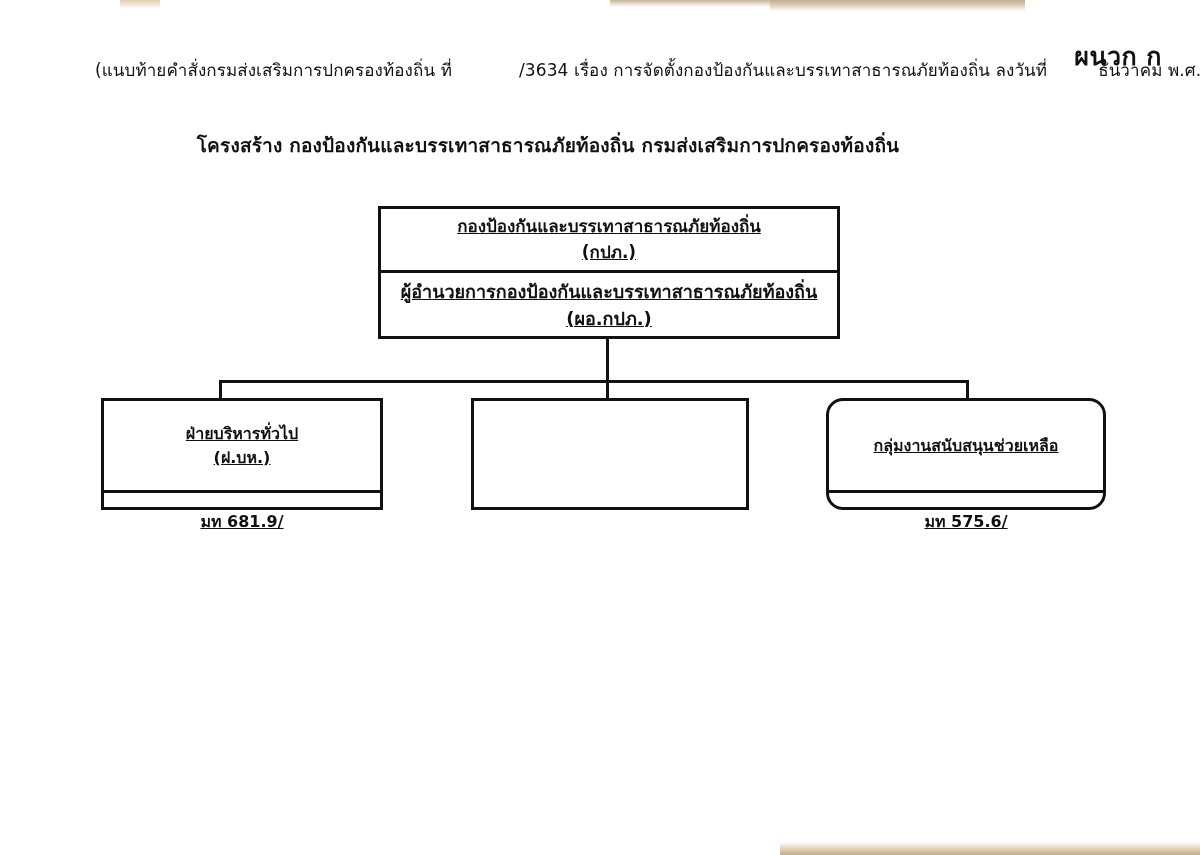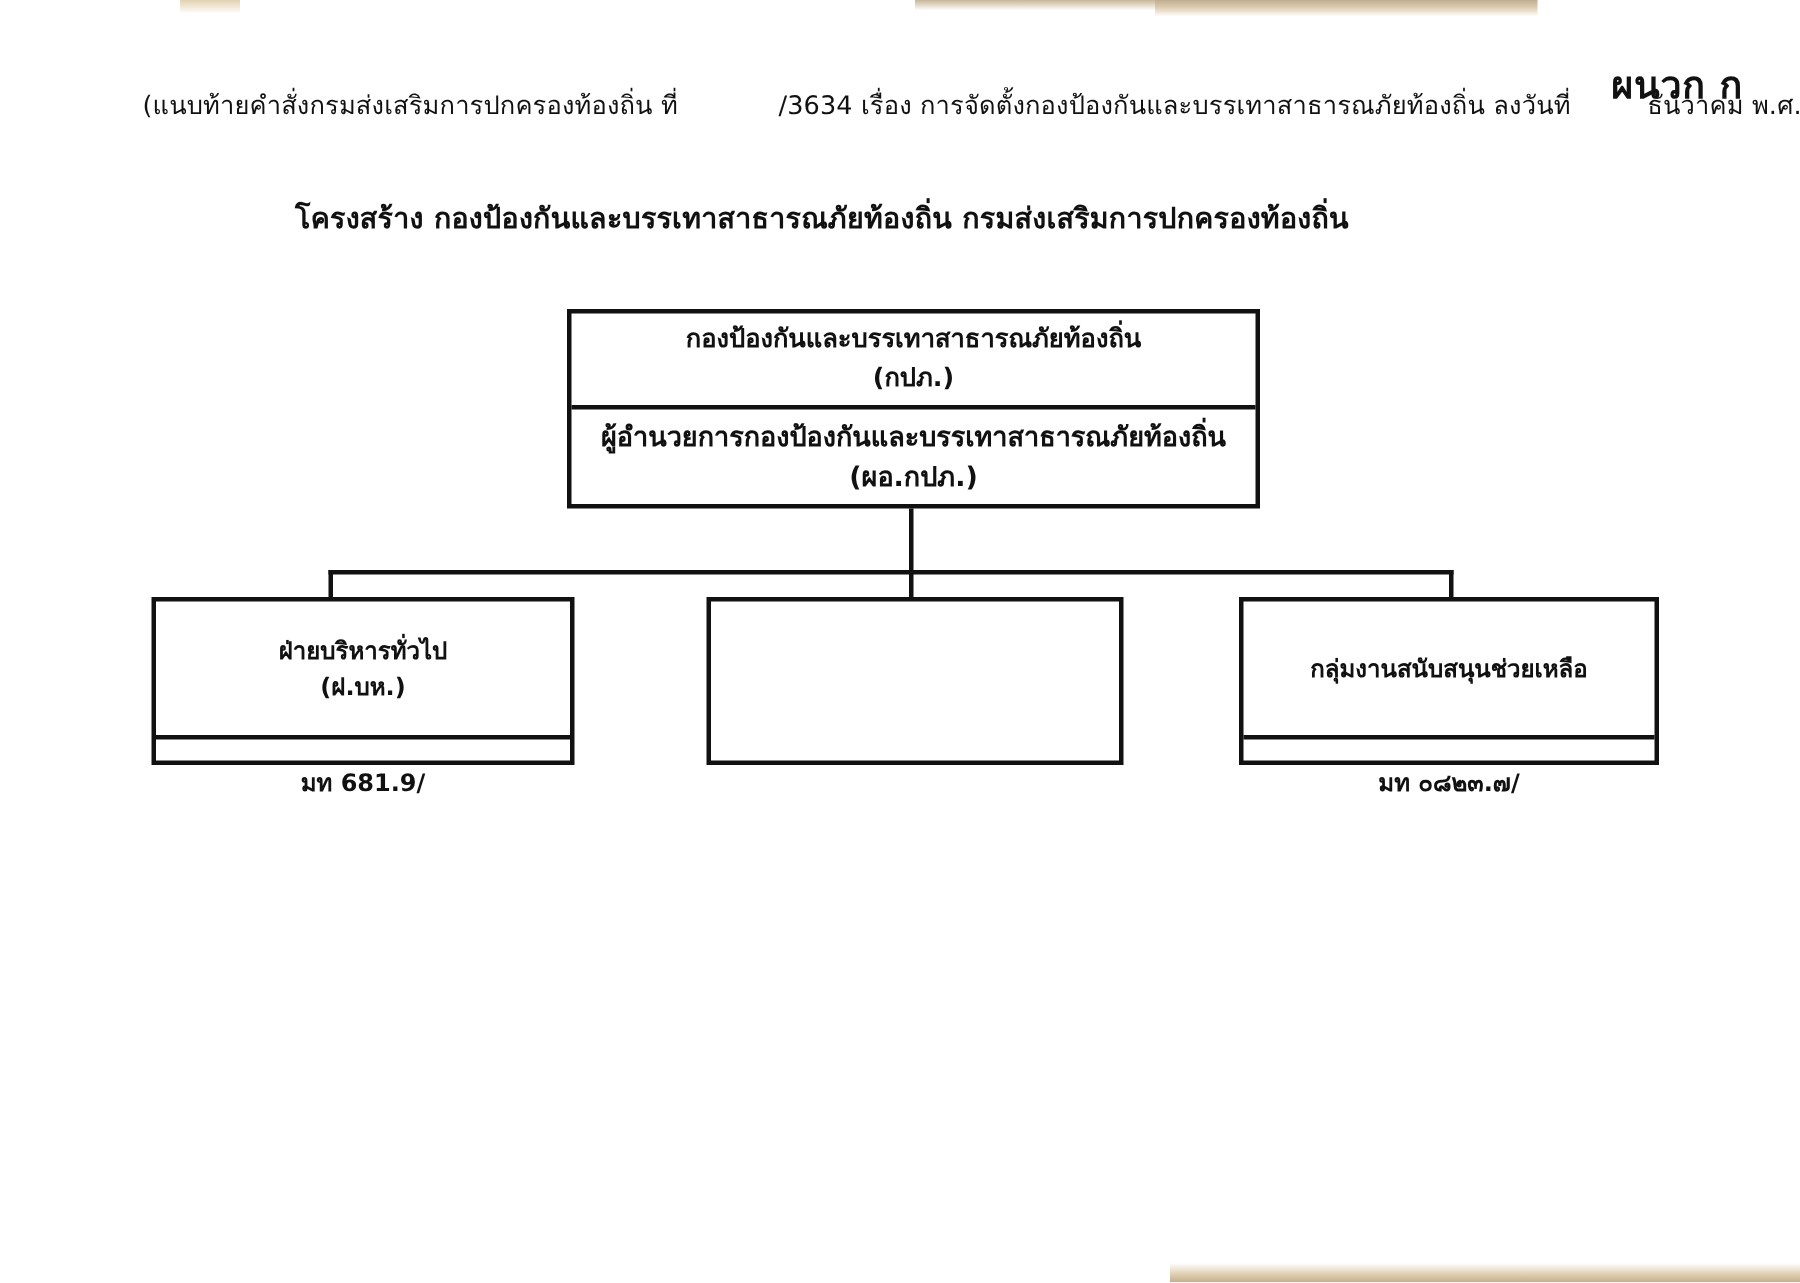--- a/index.html
+++ b/index.html
@@ -96,20 +96,21 @@
   }
   .node-section {
     box-sizing: border-box;
     display: flex;
     flex-direction: column;
     align-items: center;
     justify-content: center;
     text-align: center;
     font-weight: bold;
     line-height: 1.5;
+    text-decoration: underline;
   }
   .node-section.with-divider {
     border-bottom: 3px solid #111111;
   }
   .node-line {
     display: block;
     white-space: nowrap;
   }
 
   
@@ -125,21 +126,21 @@
   }
   #node-root-head {
     height: 63px;
     font-size: 18px;
   }
 
   
   .child-box { top: 398px; height: 112px; }
   #node-admin  { left: 101px;  width: 282px; }
   #node-prevention { left: 471px; width: 278px; }
-  #node-relief { left: 826px; width: 280px; }
+  #node-relief { left: 826px; width: 280px; border-radius: 17px; }
 
   .child-title {
     height: 92px;
     font-size: 16px;
   }
   .child-code {
     height: 58px;
     font-size: 16px;
   }
 
@@ -229,17 +230,17 @@
       <div class="node-section child-code">มท 681.9/</div>
     </div>
 
     <div class="node-box child-box" id="node-prevention">
     </div>
 
     <div class="node-box child-box" id="node-relief">
       <div class="node-section with-divider child-title">
         <span class="node-line">กลุ่มงานสนับสนุนช่วยเหลือ</span>
       </div>
-      <div class="node-section child-code">มท ๐๘๒๓.๗/</div>
+      <div class="node-section child-code">มท 575.6/</div>
     </div>
 
   </div>
 </div>
 
 </body></html>

